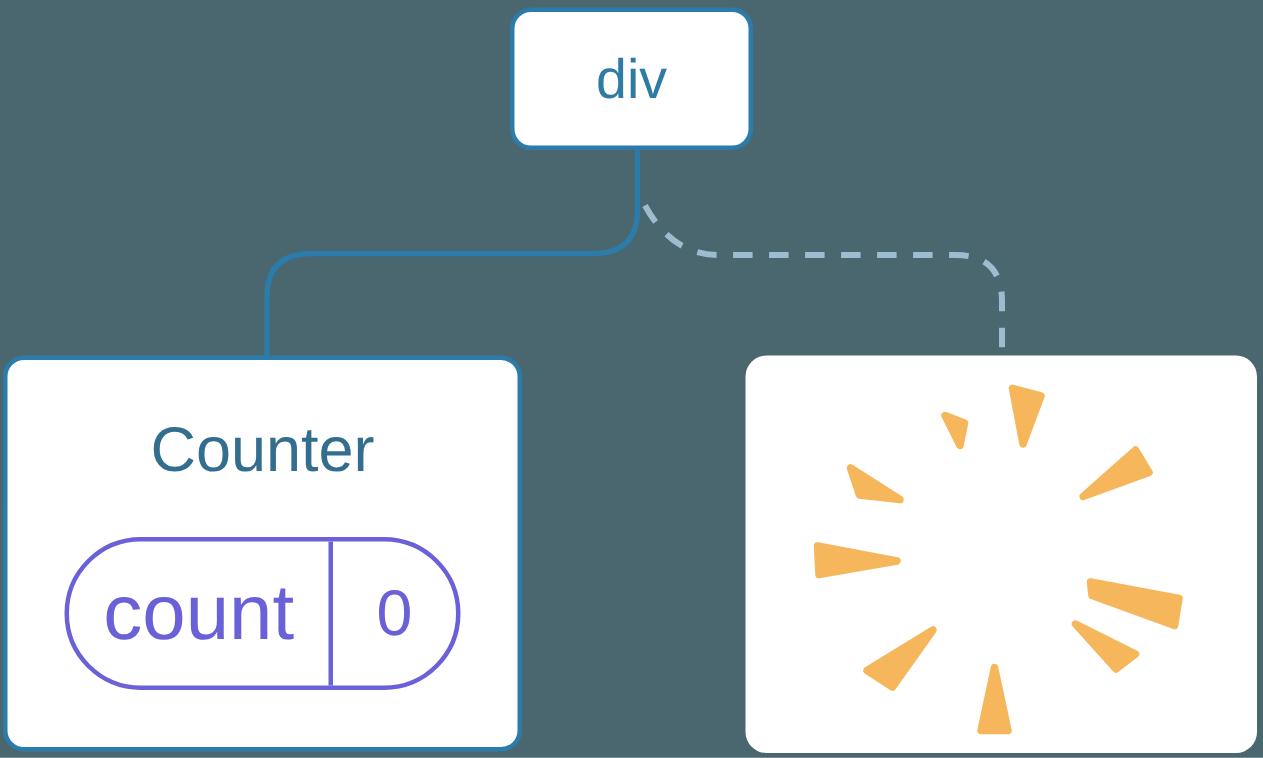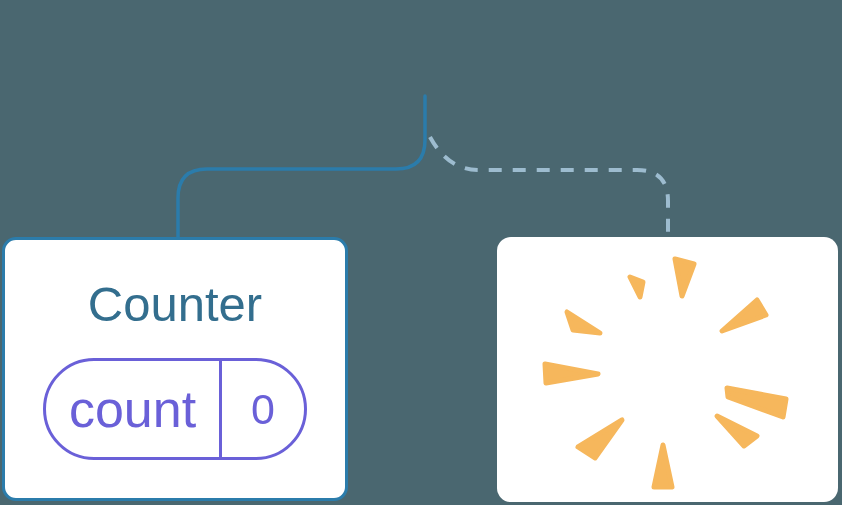--- a/index.html
+++ b/index.html
@@ -57,21 +57,21 @@
   .node-counter {
     left: 2px;
     top: 237px;
     width: 346px;
     height: 264px;
     border: 3px solid var(--border-blue, #2B7CAB);
   }
   .counter-title {
     margin-top: 36px;
     text-align: center;
-    font-size: 49px;
+    font-size: 42px;
     font-weight: 500;
     color: var(--title-teal, #336E8E);
   }
   .pill {
     position: absolute;
     left: 38px;
     top: 118px;
     width: 264px;
     height: 102px;
     border: 3px solid var(--state-purple, #6A60D8);
@@ -118,20 +118,23 @@
 </head>
 <body>
 
 <div class="canvas">
 
   <svg class="edges" viewBox="0 0 842 505" aria-hidden="true">
     <path class="edge-solid" d="M 425 96 V 140 Q 425 169 396 169 H 207 Q 178 169 178 198 V 240"></path>
     <path class="edge-dashed" d="M 430 137 Q 448 170 479 170 H 637 Q 668 170 668 201 V 240"></path>
   </svg>
 
+  <div class="node node-root">
+    <span class="node-label">div</span>
+  </div>
 
   <div class="node node-counter">
     <div class="counter-title">Counter</div>
     <div class="pill">
       <span class="pill-key">count</span>
       <span class="pill-value">0</span>
     </div>
   </div>
 
   <div class="node node-removed">

